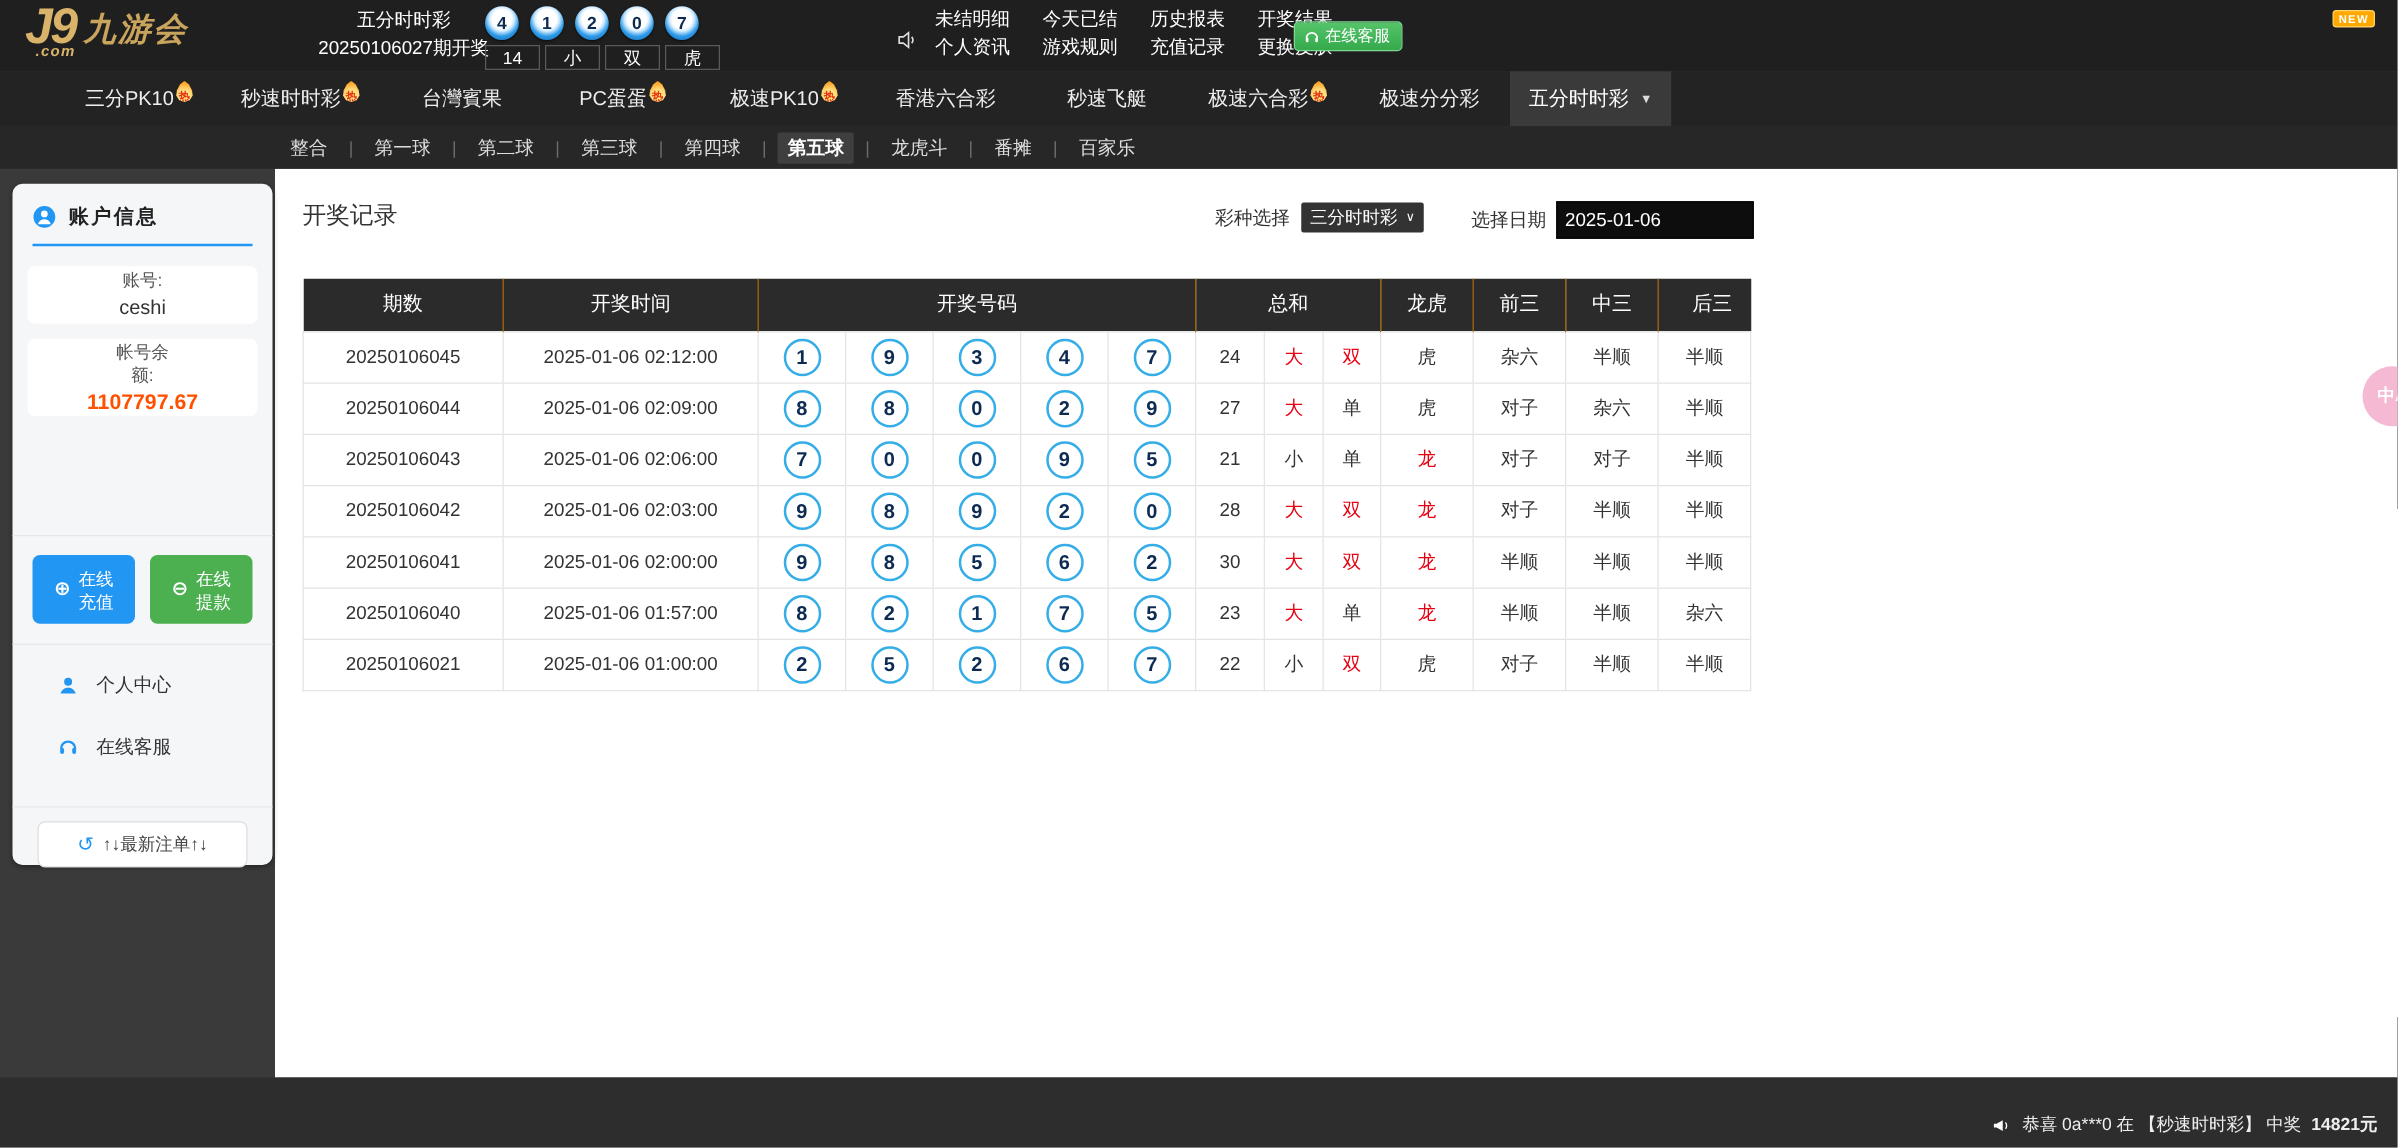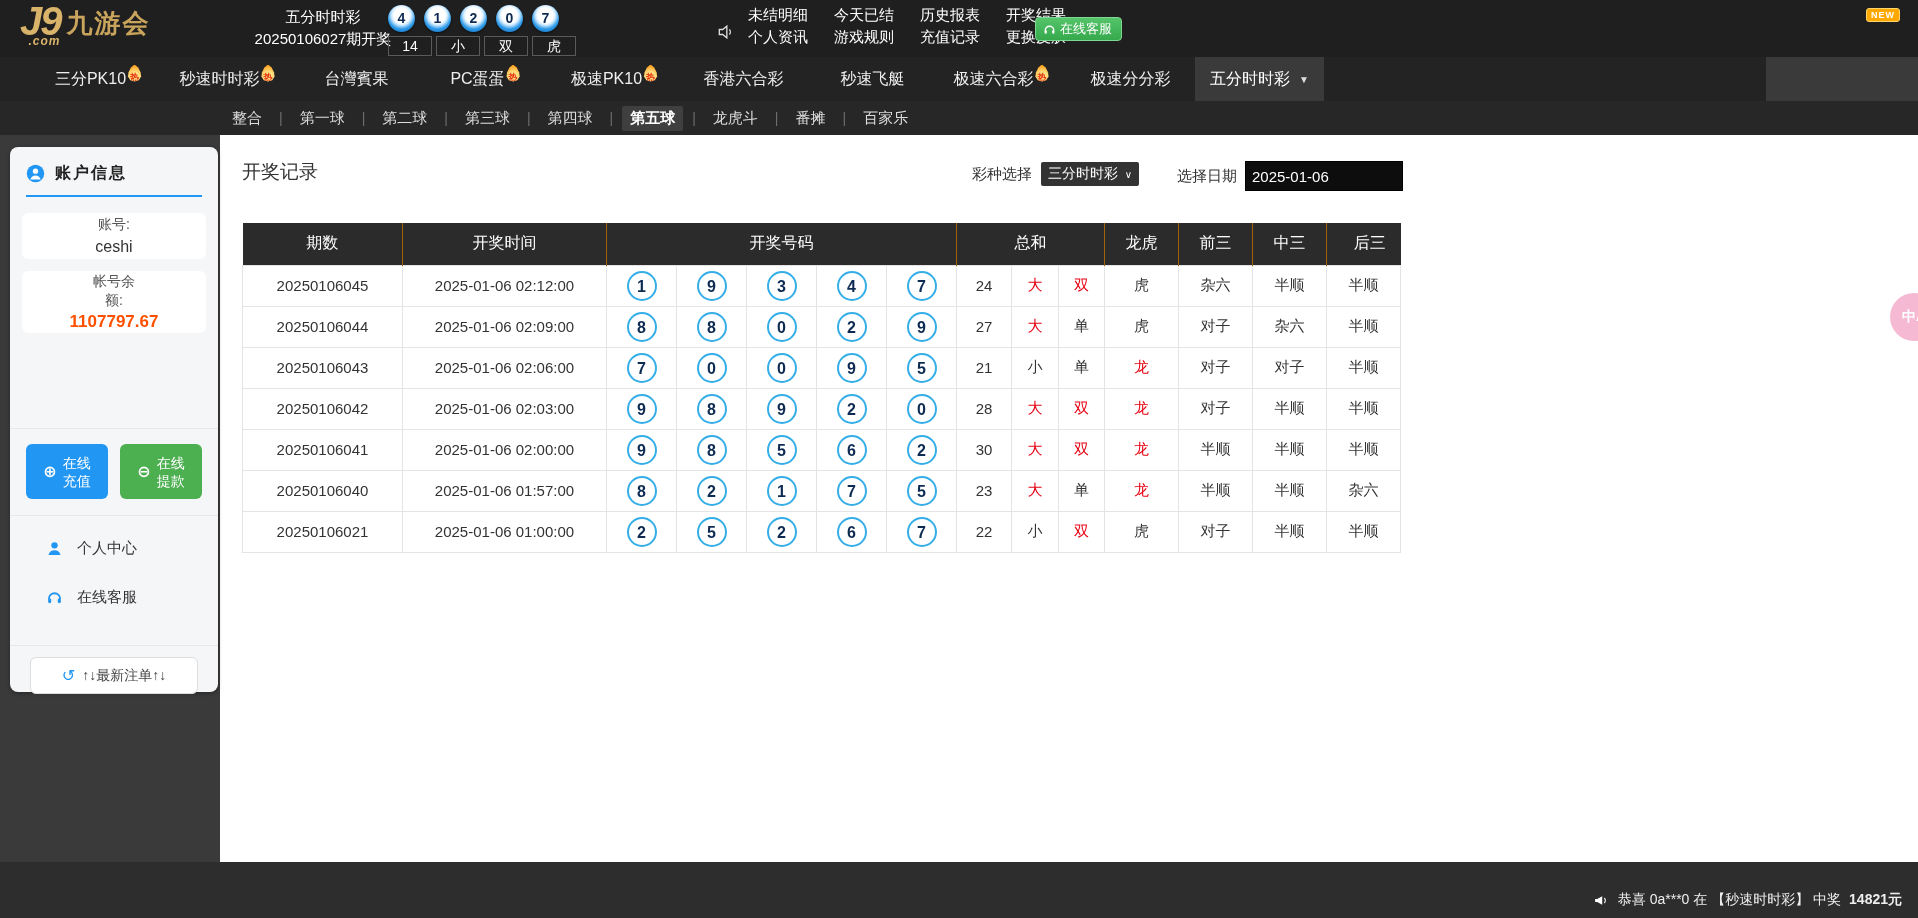--- a/index.html
+++ b/index.html
@@ -4,38 +4,38 @@
 <style>
   * { margin:0; padding:0; box-sizing:border-box; }
   html,body { width:1918px; height:918px; overflow:hidden; }
   body { font-family:"Liberation Sans","DejaVu Sans",sans-serif; background:#3a3a3a; position:relative; }
 
   
   .header { position:absolute; left:0; top:0; width:1918px; height:57px; background:#1f1f1f; z-index:5; }
   .logo { position:absolute; left:20px; top:2px; display:flex; align-items:flex-start; cursor:pointer; }
   .logo-j9 { font-size:40px; font-weight:bold; font-style:italic; color:#d9b36a; line-height:38px; letter-spacing:-2px; }
   .logo-com { font-size:12px; font-weight:bold; font-style:italic; color:#d9b36a; letter-spacing:1px; margin-top:-6px; text-align:right; }
-  .logo-brand { font-size:26px; font-weight:bold; color:#c9a45c; margin:4px 0 0 6px; letter-spacing:2px; }
+  .logo-brand { font-size:26px; font-weight:bold; font-style:italic; color:#c9a45c; margin:4px 0 0 6px; letter-spacing:2px; }
   .draw-info { position:absolute; left:248px; top:6px; width:150px; text-align:center; color:#fff; font-size:15px; line-height:22px; }
   .hballs { position:absolute; left:388px; top:5px; display:flex; gap:9px; }
   .tball { width:27px; height:27px; border-radius:50%; text-align:center; line-height:27px; font-size:14px; font-weight:bold; color:#0d2b52;
            background:radial-gradient(circle at 50% 38%, #ffffff 0 36%, #cfeaff 46%, #2e9ae8 64%, #0a5fb0 100%);
            box-shadow:0 1px 2px rgba(0,0,0,.6); }
   .htags { position:absolute; left:388px; top:36px; display:flex; gap:4px; }
   .htag { width:44px; height:20px; border:1px solid #5a5a5a; color:#fff; font-size:14px; text-align:center; line-height:18px; }
   .speaker { position:absolute; left:716px; top:22px; width:20px; height:20px; }
   .hlinks { position:absolute; left:748px; top:6px; display:grid; grid-template-columns:repeat(4,auto); column-gap:26px; row-gap:3px; }
   .hlink { color:#fff; font-size:15px; cursor:pointer; white-space:nowrap; }
   .service-btn { position:absolute; left:1035px; top:17px; height:24px; padding:0 9px 0 7px; background:linear-gradient(#55c46a,#35a94c);
                  border:1px solid #7ed892; border-radius:4px; color:#fff; font-size:13px; display:flex; align-items:center; gap:4px; cursor:pointer; }
   .new-badge { position:absolute; right:18px; top:8px; background:#ffa800; border:1px solid #ffd469; color:#fff; font-size:9px; font-weight:bold;
                padding:1px 4px; border-radius:3px; letter-spacing:1px; }
 
   
-  .nav { position:absolute; left:0; top:57px; width:1766px; height:44px; background:#232323; display:flex; align-items:stretch; padding-left:34px; z-index:5; }
+  .nav { position:absolute; left:0; top:57px; width:1918px; height:44px; background:#232323; display:flex; align-items:stretch; padding-left:47px; z-index:5; }
   .nav-item { width:129px; display:flex; align-items:center; justify-content:center; color:#eee; font-size:16px; cursor:pointer; position:relative; }
   .nav-item.active { background:#3a3a3a; color:#fff; }
   .caret { font-size:10px; margin-left:9px; color:#ddd; }
   .flame { position:relative; width:15px; height:17px; margin:-12px 0 0 1px; display:inline-block;
            background:radial-gradient(circle at 50% 70%, #ffe082 0 35%, #ffad33 70%, #ff8f00 100%);
            clip-path:polygon(50% 0, 74% 18%, 90% 45%, 94% 70%, 78% 92%, 50% 100%, 22% 92%, 6% 70%, 10% 45%, 26% 18%); }
   .flame i { position:absolute; left:0; right:0; top:6px; font-style:normal; font-size:9px; color:#e53510; text-align:center; font-weight:bold; }
 
   
   .subnav { position:absolute; left:0; top:101px; width:1918px; height:34px; background:#272727; display:flex; align-items:center; padding-left:224px; z-index:5; }

